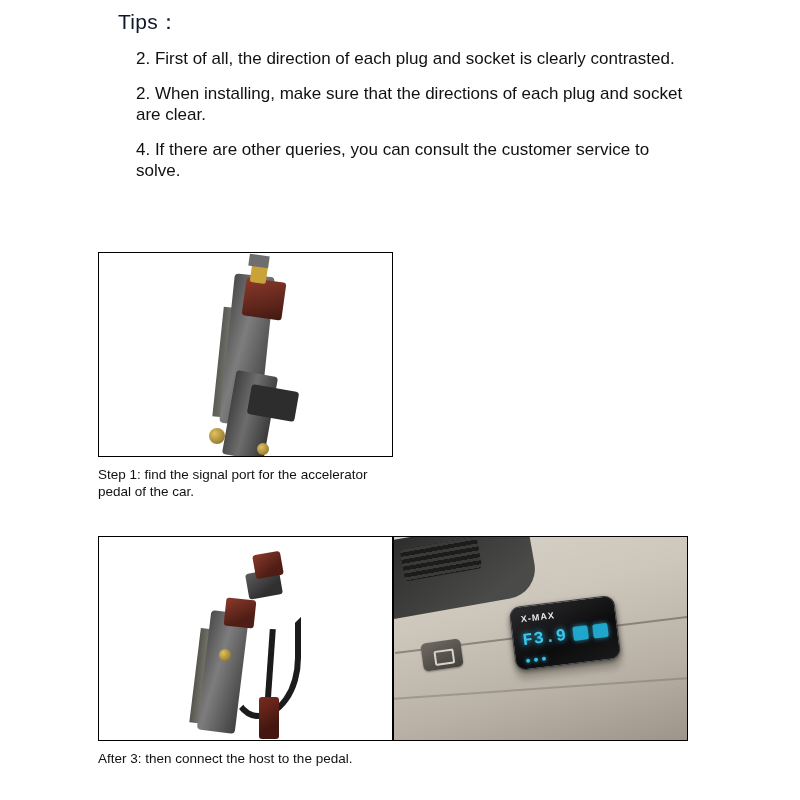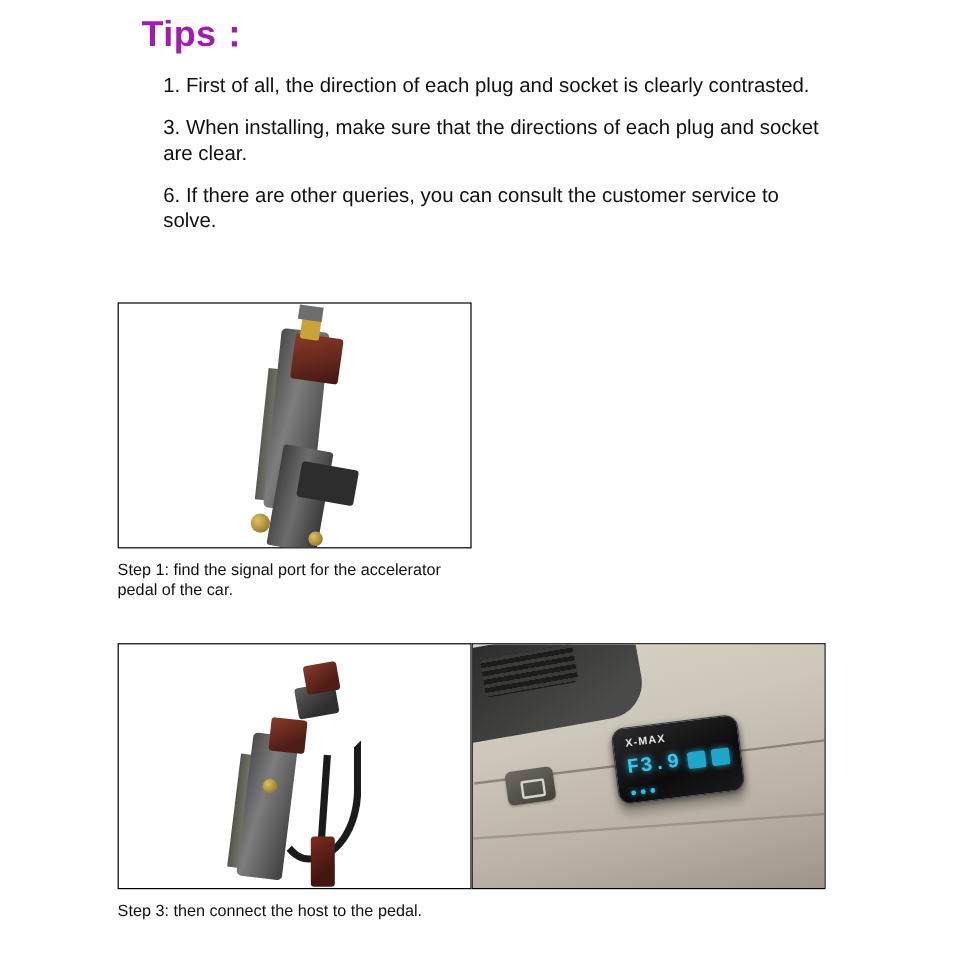--- a/index.html
+++ b/index.html
@@ -22,25 +22,25 @@
   }
 
   
   .tips-wrap {
     position: absolute;
     left: 118px;
     top: 8px;
     width: 575px;
   }
   .tips-title {
-    font-size: 30px;
-    font-weight: 700;
+    font-size: 21px;
+    font-weight: 400;
     letter-spacing: 0.3px;
     margin: 0 0 12px 0;
-    color: #a21caf;
+    color: #0f172a;
   }
   .tip-item {
     font-size: 17px;
     line-height: 21px;
     margin: 0 0 14px 0;
     padding-left: 18px;
     color: #111;
   }
   .tip-item:last-child { margin-bottom: 0; }
 
@@ -378,23 +378,23 @@
     box-shadow: 0 0 4px rgba(57,199,240,0.8);
   }
 </style>
 </head>
 <body>
 
 <div class="page">
 
   <section class="tips-wrap">
     <h1 class="tips-title">Tips：</h1>
-    <p class="tip-item">1. First of all, the direction of each plug and socket is clearly contrasted.</p>
-    <p class="tip-item">3. When installing, make sure that the directions of each plug and socket are clear.</p>
-    <p class="tip-item">6. If there are other queries, you can consult the customer service to solve.</p>
+    <p class="tip-item">2. First of all, the direction of each plug and socket is clearly contrasted.</p>
+    <p class="tip-item">2. When installing, make sure that the directions of each plug and socket are clear.</p>
+    <p class="tip-item">4. If there are other queries, you can consult the customer service to solve.</p>
   </section>
 
   <section class="grid">
 
     <div class="row">
 
       <div class="cell">
         <div class="photo">
           <div class="ped-base sh-1-brkt"></div>
           <div class="ped-base sh-1-arm"></div>
@@ -421,21 +421,21 @@
           <div class="ped-base sh-3-brkt"></div>
           <div class="ped-base sh-3-arm"></div>
           <div class="ped-base sh-3-wire"></div>
           <div class="ped-base sh-3-wire2"></div>
           <div class="ped-base sh-3-redtop"></div>
           <div class="ped-base sh-3-plug-b"></div>
           <div class="ped-base sh-3-redtop2"></div>
           <div class="ped-base sh-3-conn"></div>
           <div class="ped-base sh-3-gold"></div>
         </div>
-        <p class="caption">Step 3: then connect the host to the pedal.</p>
+        <p class="caption">After 3: then connect the host to the pedal.</p>
       </div>
 
       <div class="cell">
         <div class="photo">
           <div class="dash-bg"></div>
           <div class="dash-dark-top"></div>
           <div class="dash-vent"></div>
           <div class="dash-seam"></div>
           <div class="dash-seam2"></div>
           <div class="dash-btn"></div>

